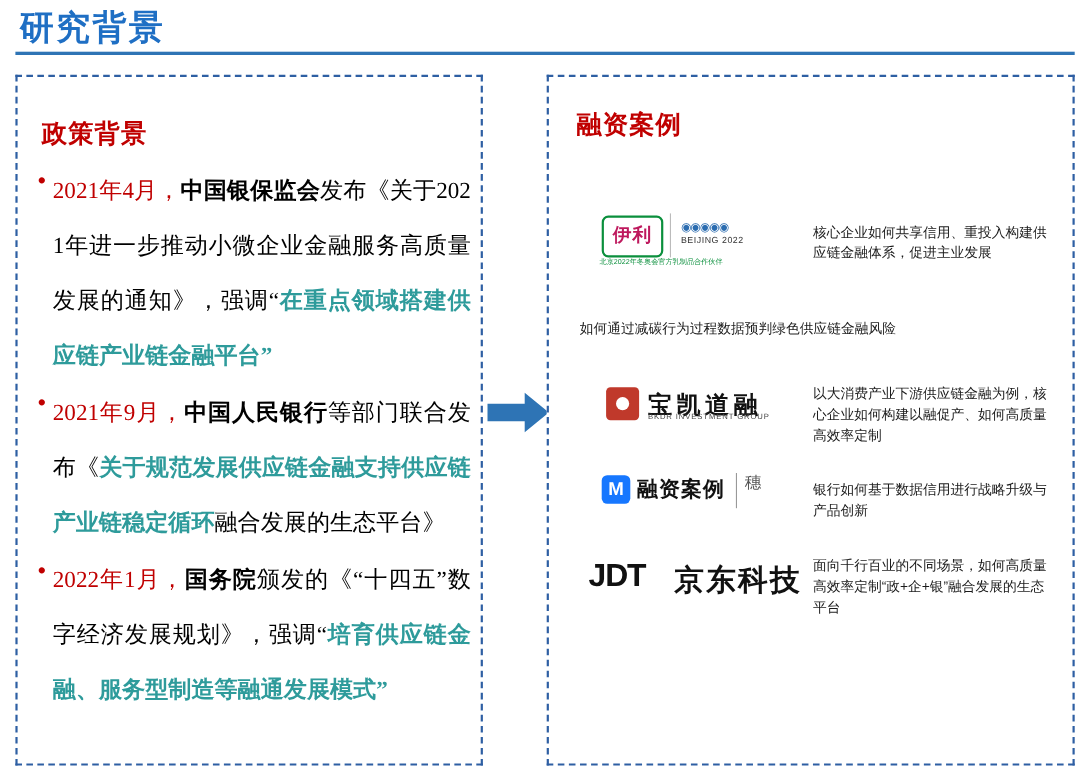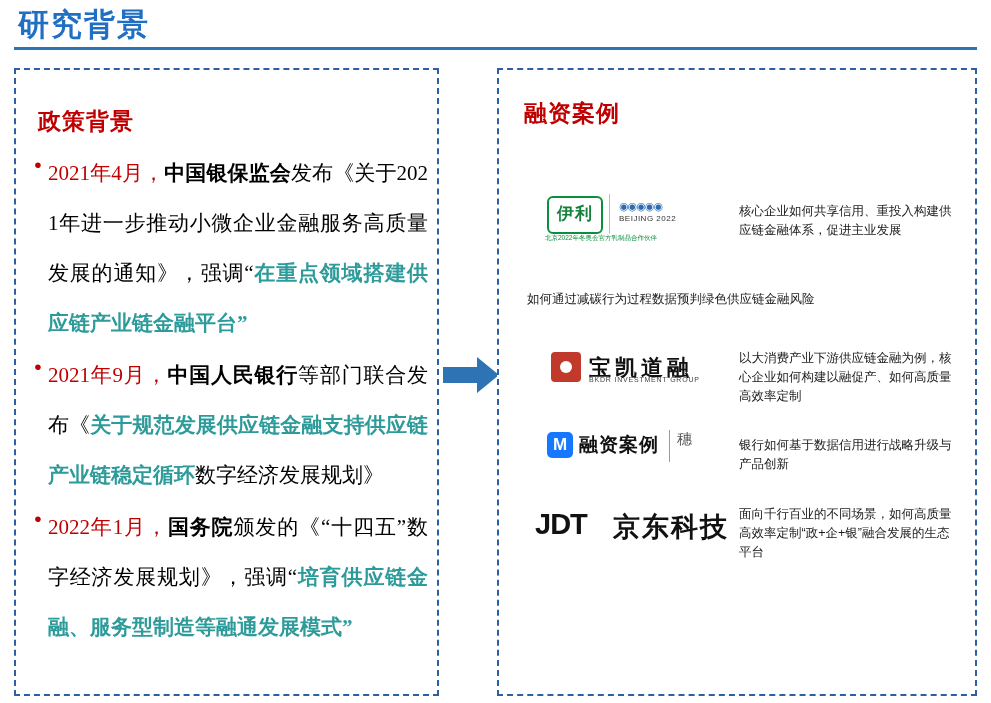--- a/index.html
+++ b/index.html
@@ -140,21 +140,21 @@
   .logo-yili {
     position: absolute;
     left: 20px; top: 12px;
     width: 186px; height: 54px;
   }
   .yili-left {
     position: absolute; left: 4px; top: 2px;
     width: 52px; height: 34px;
     border: 2px solid #0a8f3c;
     border-radius: 6px;
-    color: #15803d;
+    color: #be185d;
     font-family: "Liberation Serif", serif;
     font-size: 17px;
     font-weight: bold;
     text-align: center;
     line-height: 32px;
     letter-spacing: 1px;
   }
   .yili-divider {
     position: absolute; left: 66px; top: 0px;
     width: 1px; height: 40px; background: #bbbbbb;
@@ -298,21 +298,21 @@
 
 <div class="panel panel-left">
   <div class="panel-heading">政策背景</div>
   <div class="bullets" id="bullet-list">
       <div class="bullet-row">
         <div class="bullet-dot">•</div>
         <div class="bullet-text"><span class="seg-red">2021年4月，</span><span class="seg-black">中国银保监会</span><span class="seg-plain">发布《关于2021年进一步推动小微企业金融服务高质量发展的通知》，强调“</span><span class="seg-teal">在重点领域搭建供应链产业链金融平台</span><span class="seg-teal">”</span></div>
       </div>
       <div class="bullet-row">
         <div class="bullet-dot">•</div>
-        <div class="bullet-text"><span class="seg-red">2021年9月，</span><span class="seg-black">中国人民银行</span><span class="seg-plain">等部门联合发布《</span><span class="seg-teal">关于规范发展供应链金融支持供应链产业链稳定循环</span><span class="seg-plain">数字经济发展规划》</span></div>
+        <div class="bullet-text"><span class="seg-red">2021年9月，</span><span class="seg-black">中国人民银行</span><span class="seg-plain">等部门联合发布《</span><span class="seg-teal">关于规范发展供应链金融支持供应链产业链稳定循环</span><span class="seg-plain">融合发展的生态平台》</span></div>
       </div>
       <div class="bullet-row">
         <div class="bullet-dot">•</div>
         <div class="bullet-text"><span class="seg-red">2022年1月，</span><span class="seg-black">国务院</span><span class="seg-plain">颁发的《“十四五”数字经济发展规划》，强调“</span><span class="seg-teal">培育供应链金融、服务型制造等融通发展模式</span><span class="seg-teal">”</span></div>
       </div>
     </div>
 </div>
 
 <div class="arrow">
   <svg width="56" height="40" viewBox="0 0 56 40" xmlns="http://www.w3.org/2000/svg">

